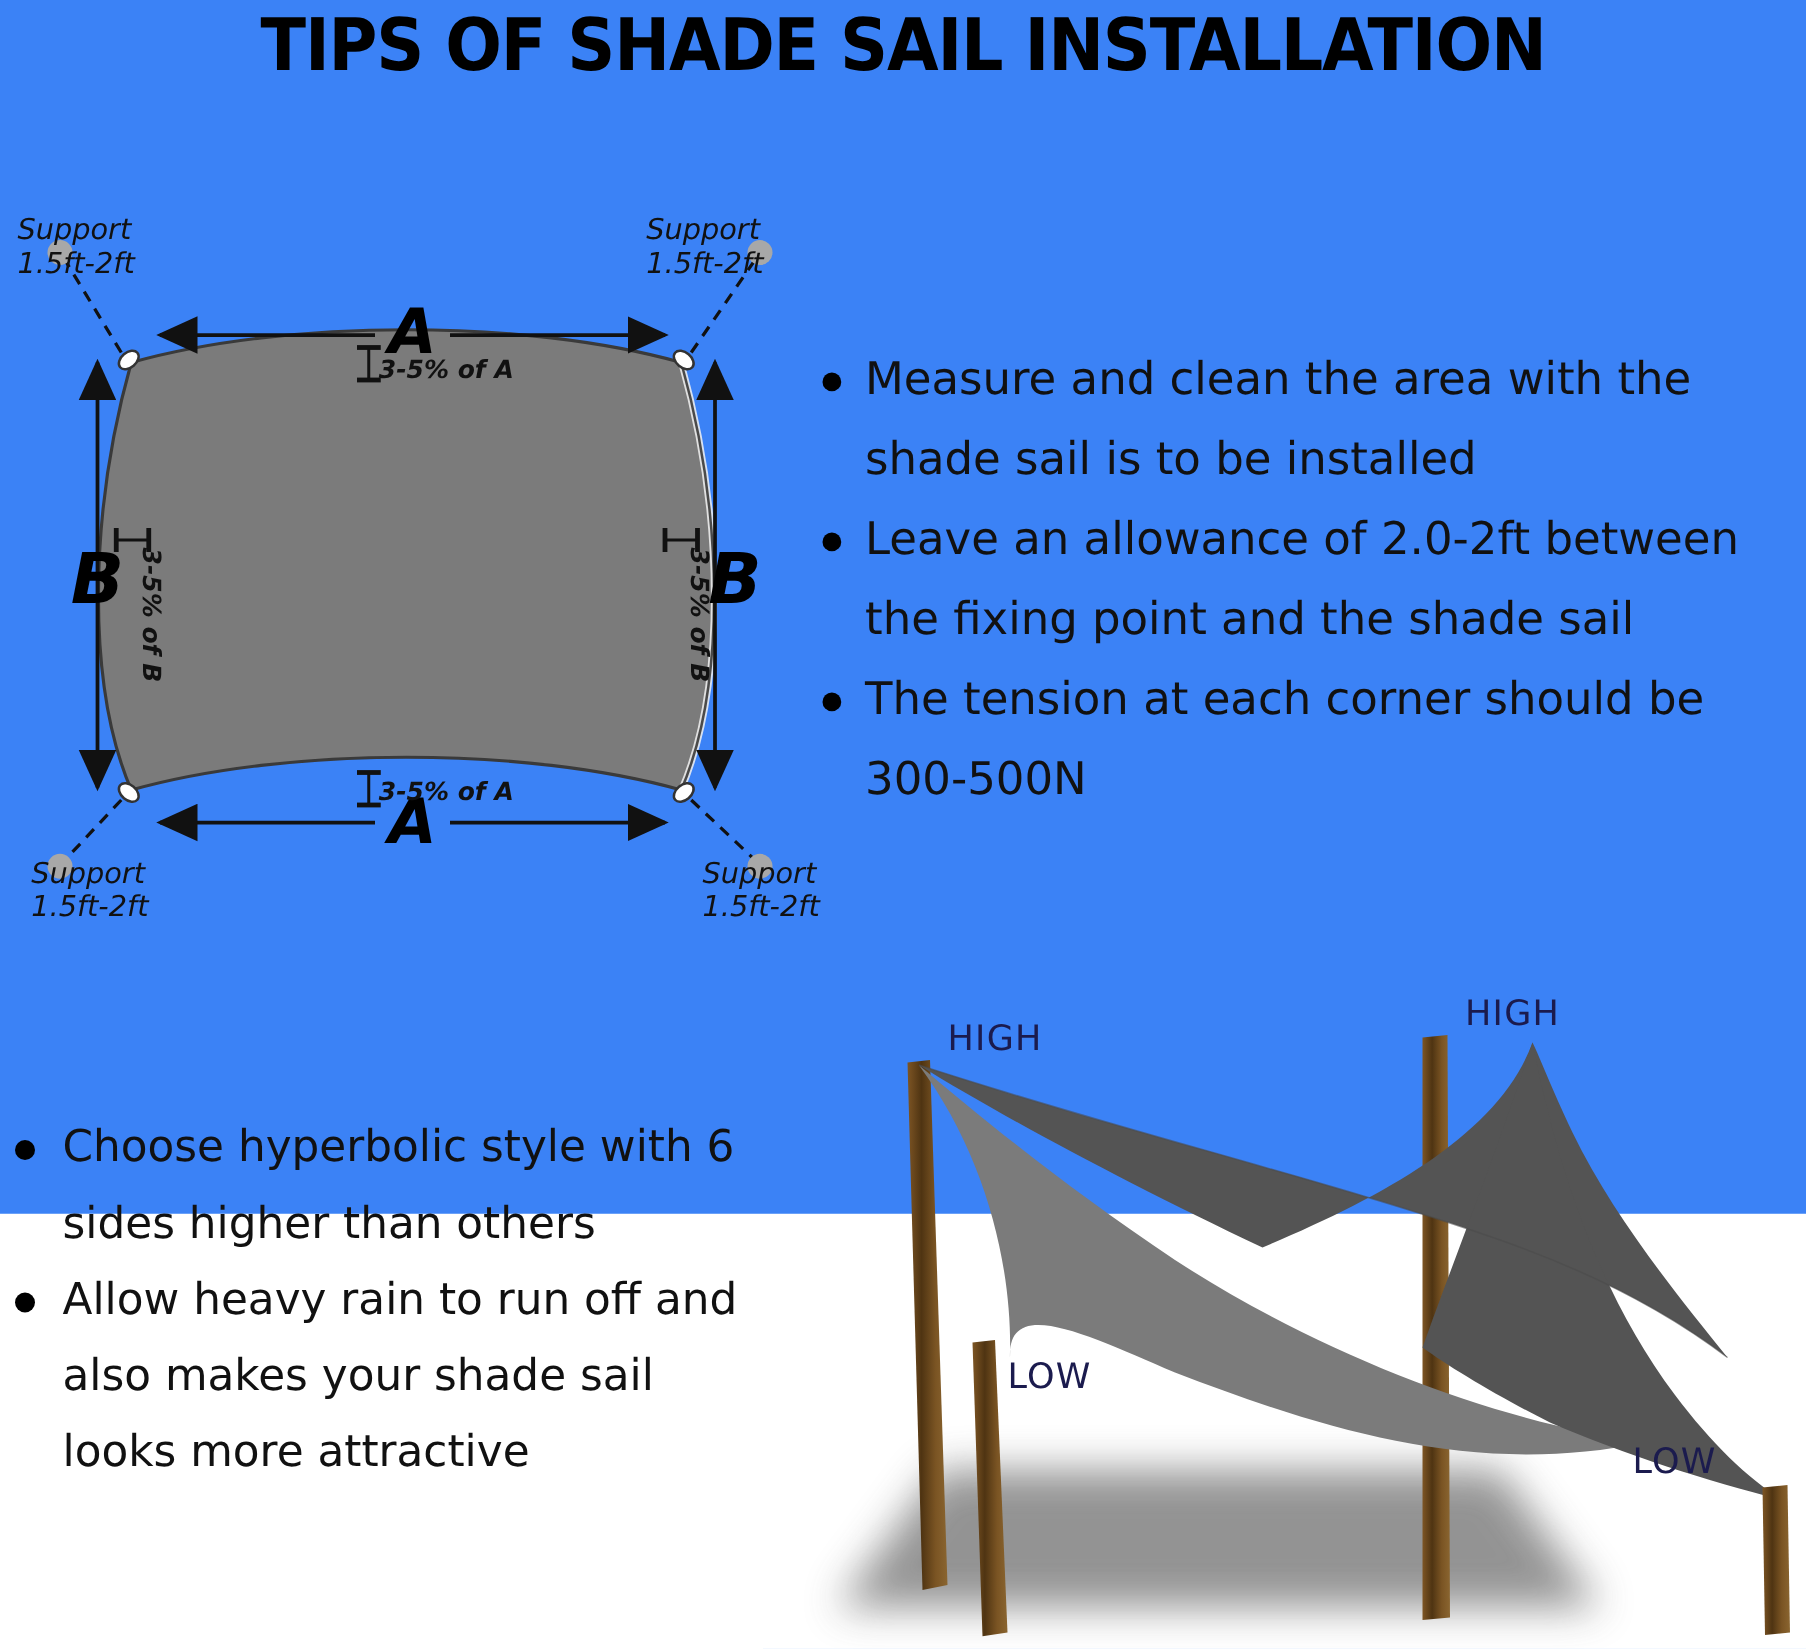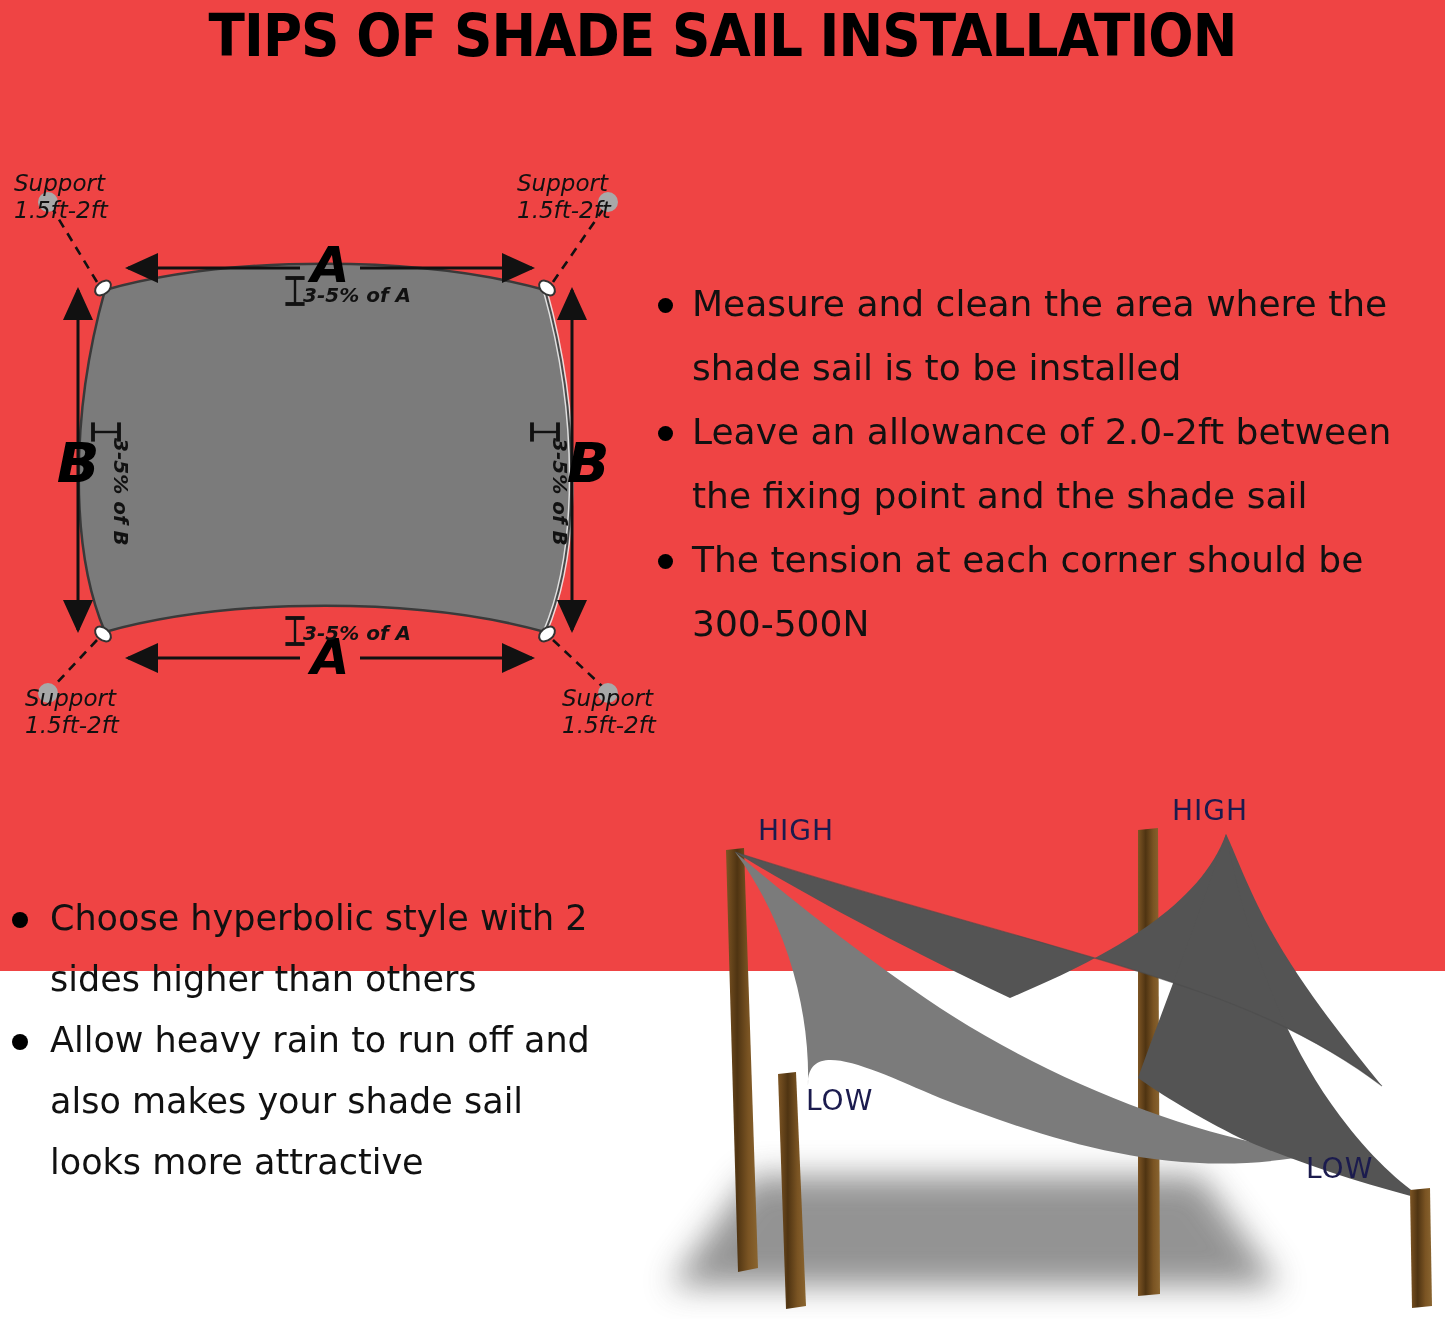--- a/index.html
+++ b/index.html
@@ -3,21 +3,21 @@
 <meta charset="utf-8">
 <style>
   html,body{margin:0;padding:0;background:#ffffff;}
   body{
     width:1445px;height:1319px;
     font-family:"DejaVu Sans","Liberation Sans",sans-serif;
     color:#111;
     position:relative;
     overflow:hidden;
   }
-  .page{position:relative;width:1445px;height:971px;background:#ef4444;}
+  .page{position:relative;width:1445px;height:971px;background:#3b82f6;}
 
   
   .title{
     position:absolute;left:0;top:2px;width:1445px;
     text-align:center;
     font-family:"DejaVu Sans","Liberation Sans",sans-serif;
     font-weight:bold;
     font-size:58px;
     letter-spacing:-1px;
     transform:scaleX(0.92);
@@ -171,38 +171,38 @@
         <line x1="532" y1="272" x2="558" y2="272" stroke="#111" stroke-width="2.4" marker-start="url(#tickS)" marker-end="url(#tickS)"></line>
         <text x="553" y="278" font-size="20" font-weight="bold" fill="#111" transform="rotate(90 553 278)" font-family="DejaVu Sans, Liberation Sans, sans-serif">3-5% of B</text>
       </g>
     </svg>
   </div>
 
   <div class="bullets-right">
     <ul class="bl">
       <li>
         <span class="dot"></span>
-        <span>Measure and clean the area where the shade sail is to be installed</span>
+        <span>Measure and clean the area with the shade sail is to be installed</span>
       </li>
       <li>
         <span class="dot"></span>
         <span>Leave an allowance of 2.0-2ft between the fixing point and the shade sail</span>
       </li>
       <li>
         <span class="dot"></span>
         <span>The tension at each corner should be 300-500N</span>
       </li>
     </ul>
   </div>
 
   <div class="bullets-left">
     <ul class="bl small">
       <li>
         <span class="dot"></span>
-        <span>Choose hyperbolic style with 2 sides higher than others</span>
+        <span>Choose hyperbolic style with 6 sides higher than others</span>
       </li>
       <li>
         <span class="dot"></span>
         <span>Allow heavy rain to run off and also makes your shade sail looks more attractive</span>
       </li>
     </ul>
   </div>
 
   <div class="illus">
     <svg width="805" height="533" viewBox="0 0 805 533" xmlns="http://www.w3.org/2000/svg">

